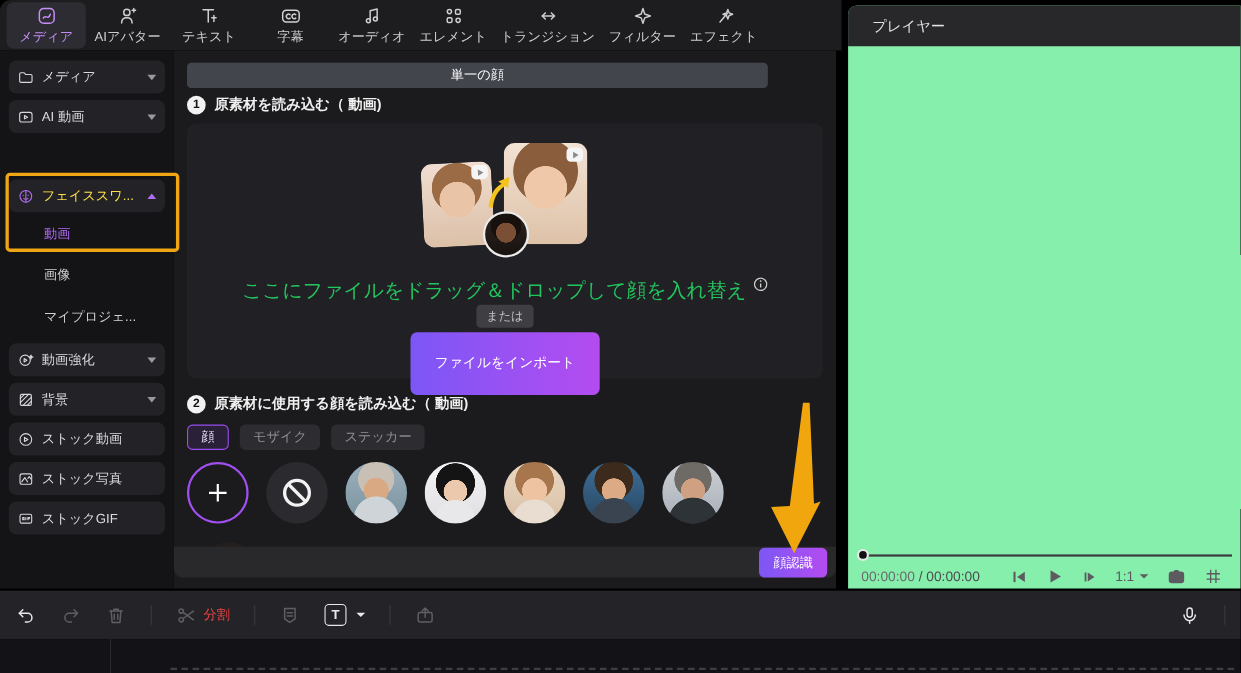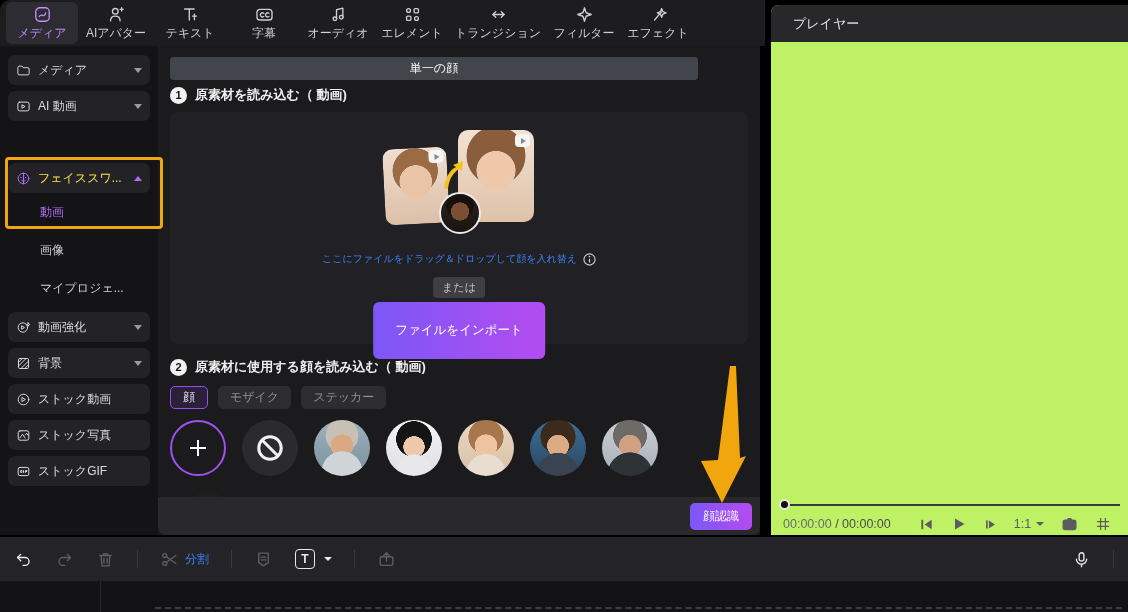--- a/index.html
+++ b/index.html
@@ -62,22 +62,22 @@
   .play-badge{position:absolute;width:15px;height:13px;background:#f5f5f5;border-radius:4px;
               display:flex;align-items:center;justify-content:center;}
   .play-badge::after{content:"";width:0;height:0;border-left:5px solid #8a8a8a;
               border-top:3.5px solid transparent;border-bottom:3.5px solid transparent;margin-left:1px;}
   .swap-arrow{position:absolute;left:56px;top:28px;width:26px;height:34px;}
   .center-face{position:absolute;left:55px;top:62px;width:42px;height:42px;border-radius:50%;
     border:2px solid #eceaea;
     background:radial-gradient(circle at 50% 46%,#7a4f36 0 32%,transparent 33%),
                radial-gradient(circle at 50% 30%,#17100c 0 42%,transparent 43%),
                linear-gradient(#2b2320,#191310);}
-  .dz-hint{position:absolute;left:0;right:0;top:140px;text-align:center;font-size:10px;color:#3b82f6;
-           display:flex;align-items:flex-end;justify-content:center;gap:6px;}
+  .dz-hint{position:absolute;left:0;right:0;top:140px;text-align:center;font-size:18px;color:#22c55e;
+           display:flex;align-items:flex-start;justify-content:center;gap:6px;}
   .info-ic{width:13px;height:13px;}
   .dz-or{position:absolute;left:50%;top:165px;transform:translateX(-50%);background:#3f3f43;
          color:#c6c6c8;font-size:11px;padding:3px 9px;border-radius:4px;}
   .import-btn{position:absolute;left:50%;top:190px;transform:translateX(-50%);
          background:linear-gradient(90deg,#7c57f6,#b44cf0);color:#fff;font-size:12.5px;
          padding:20px 22px;border-radius:6px;cursor:pointer;white-space:nowrap;}
 
   .chips{position:absolute;left:12px;top:340px;display:flex;gap:10px;}
   .chip{height:23px;display:flex;align-items:center;justify-content:center;padding:0 12px;
         border-radius:5px;background:#2d2d31;color:#919195;font-size:12px;cursor:pointer;}
@@ -105,29 +105,29 @@
        radial-gradient(circle at 50% 46%,#dcaa84 0 26%,transparent 27%),
        radial-gradient(circle at 50% 30%,#3c2a1c 0 36%,transparent 37%),
        linear-gradient(#3e6f9a,#28455e);}
   .av5{background:radial-gradient(circle at 50% 98%,#2e3338 0 36%,transparent 37%),
        radial-gradient(circle at 50% 46%,#cfa182 0 26%,transparent 27%),
        radial-gradient(circle at 50% 28%,#6e6a66 0 34%,transparent 35%),
        linear-gradient(#ccd0d6,#a8aeb6);}
   .face-part{position:absolute;left:22px;top:447px;width:56px;height:8px;overflow:hidden;}
   .face-part div{width:56px;height:56px;border-radius:50%;background:#241f1c;}
 
-  .content-foot{position:absolute;left:0;top:451px;width:602px;height:38px;background:#29292c;
+  .content-foot{position:absolute;left:0;top:451px;width:602px;height:28px;background:#29292c;
                 border-radius:0 0 8px 8px;display:flex;align-items:center;justify-content:flex-end;padding:0 8px;}
   .recog-btn{background:linear-gradient(90deg,#7c57f6,#b44cf0);color:#fff;font-size:12px;
              padding:5px 13px;border-radius:5px;cursor:pointer;}
 
   .tut-arrow{left:694px;top:366px;width:56px;height:140px;z-index:9;pointer-events:none;}
 
   
-  .player{left:771px;top:5px;width:357px;height:530px;background:#bef264;border-radius:8px 0 0 0;}
+  .player{left:771px;top:5px;width:357px;height:530px;background:#86efac;border-radius:8px 0 0 0;}
   .player-head{position:absolute;left:0;top:0;right:0;height:37px;background:#28282b;
                border-radius:8px 0 0 0;display:flex;align-items:center;padding:0 22px;
                font-size:13px;color:#e2e2e4;}
   .scrub{position:absolute;left:8px;right:8px;top:494px;height:12px;}
   .scrub .line{position:absolute;left:4px;right:0;top:5px;height:2px;background:#3a3a3e;}
   .scrub .knob{position:absolute;left:0;top:0;width:11px;height:11px;border-radius:50%;
                border:2.5px solid #e8e8e8;background:#111;}
   .pctrl{position:absolute;left:0;right:0;top:508px;height:22px;display:flex;align-items:center;
          padding:0 12px;color:#5c5c60;font-size:12.5px;}
   .pctrl .time{white-space:nowrap;color:#6a6a6e;}
@@ -137,21 +137,21 @@
   .ratio{display:flex;align-items:center;gap:5px;color:#5c5c60;}
   .caret-dn{width:0;height:0;border-left:4px solid transparent;border-right:4px solid transparent;
             border-top:4px solid #5c5c60;}
 
   
   .toolbar{left:0;top:537px;width:1128px;height:44px;background:#242428;display:flex;align-items:center;
            padding:0 14px;gap:22px;}
   .tbtn{display:flex;align-items:center;gap:6px;cursor:pointer;}
   .tbtn svg{width:19px;height:19px;fill:none;stroke:#5f5f63;stroke-width:1.7;stroke-linecap:round;stroke-linejoin:round;}
   .tbtn.on svg{stroke:#e8e8ea;}
-  .tbtn .lbl{font-size:12px;color:#3b82f6;}
+  .tbtn .lbl{font-size:12px;color:#ef4444;}
   .tdiv{width:1px;height:18px;background:#3a3a3e;}
   .tbox{width:20px;height:20px;border:1.7px solid #e8e8ea;border-radius:4px;display:flex;
         align-items:center;justify-content:center;color:#e8e8ea;font-size:12px;font-weight:bold;}
   .caret-w{width:0;height:0;border-left:4px solid transparent;border-right:4px solid transparent;
            border-top:4px solid #e8e8ea;margin-left:3px;}
   .spacer{flex:1;}
 
   
   .timeline{left:0;top:581px;width:1128px;height:31px;background:#121217;}
   .tl-vline{position:absolute;left:100px;top:0;width:1px;height:31px;background:#27272c;}

